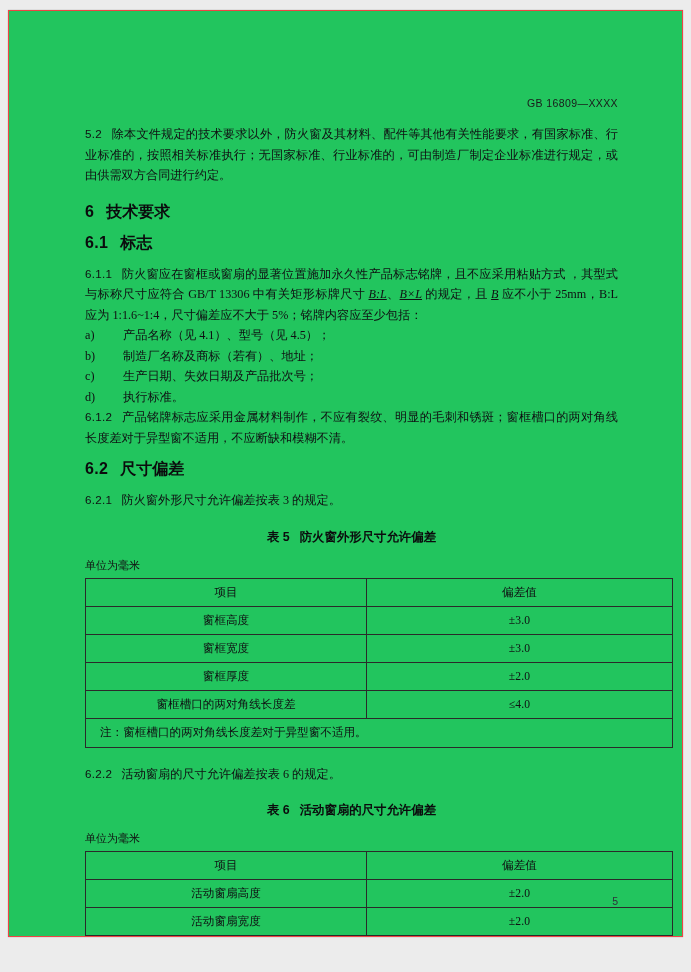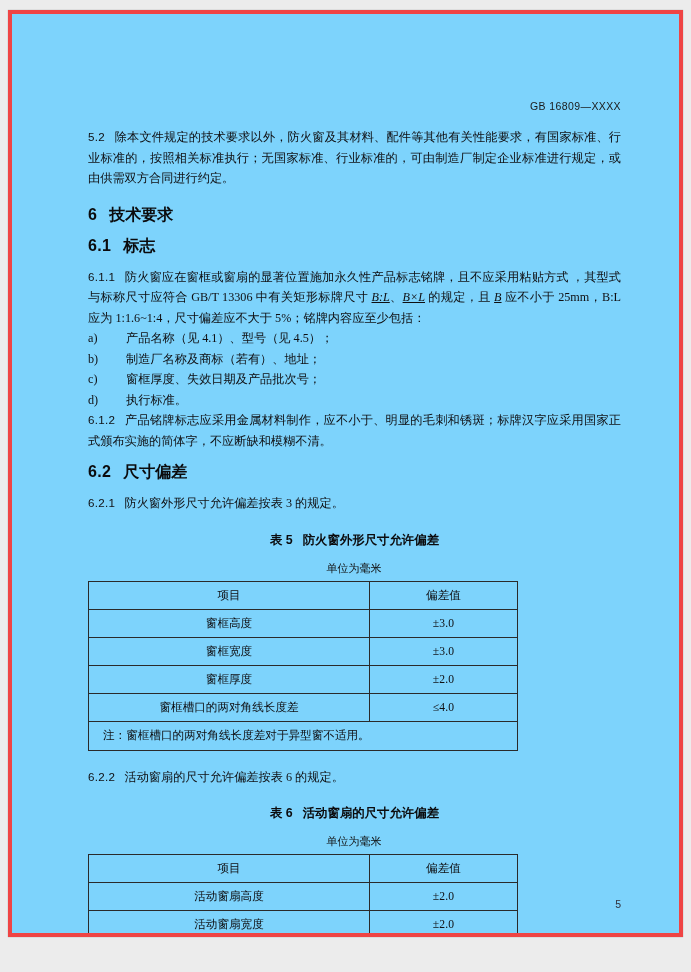--- a/index.html
+++ b/index.html
@@ -12,23 +12,23 @@
     background: #ececec;
     font-family: "Liberation Serif", "DejaVu Serif", serif;
     overflow: hidden;
   }
   .page {
     position: absolute;
     left: 8px;
     top: 10px;
     width: 675px;
     height: 927px;
-    background: #7dd3fc;
+    background: #22c55e;
     box-shadow: 0 0 1px rgba(0,0,0,0.35);
-    border: 4px solid #ef4444;
+    border: 1px solid #ef4444;
     box-sizing: border-box;
     overflow: hidden;
   }
   .content {
     position: absolute;
     left: 76px;
     top: 0;
     width: 533px;
   }
 
@@ -94,29 +94,29 @@
   .tbl-caption {
     text-align: center;
     font-weight: bold;
     font-size: 12.4px;
     line-height: 20px;
     color: #0b0b0d;
     font-family: "Liberation Sans", "DejaVu Sans", sans-serif;
   }
   .tbl-caption .cap-num { margin-right: 10px; }
   .unit-line {
-    text-align: center;
+    text-align: left;
     font-size: 11px;
     line-height: 17px;
     color: #111;
     padding-right: 1px;
   }
   table.std {
     border-collapse: collapse;
-    width: 430px;
+    width: 588px;
     table-layout: fixed;
   }
   table.std td {
     border: 1px solid #2a2a2a;
     height: 27px;
     font-size: 11.6px;
     color: #0f0f12;
     text-align: center;
     vertical-align: middle;
     padding: 0 4px;
@@ -163,25 +163,25 @@
 
     <div class="heading"><span class="h-num">6.1</span><span>标志</span></div>
 
     <div class="gap-m"></div>
 
     <p class="para"><span class="num">6.1.1</span>&nbsp;&nbsp;&nbsp;<span>防火窗应在窗框或窗扇的显著位置施加永久性产品标志铭牌，且不应采用粘贴方式 ，其型式与标称尺寸应符合 GB/T  13306 中有关矩形标牌尺寸 </span><span class="italic-var">B:L</span><span>、</span><span class="italic-var">B×L</span><span> 的规定，且 </span><span class="italic-var">B</span><span> 应不小于 25mm，B:L 应为 1:1.6~1:4，尺寸偏差应不大于 5%；铭牌内容应至少包括：</span></p>
 
     <ul class="list">
       <li><span class="marker">a)</span><span>产品名称（见 4.1）、型号（见 4.5）；</span></li>
       <li><span class="marker">b)</span><span>制造厂名称及商标（若有）、地址；</span></li>
-      <li><span class="marker">c)</span><span>窗框厚度、失效日期及产品批次号；</span></li>
+      <li><span class="marker">c)</span><span>生产日期、失效日期及产品批次号；</span></li>
       <li><span class="marker">d)</span><span>执行标准。</span></li>
     </ul>
 
-    <p class="para"><span class="num">6.1.2</span>&nbsp;&nbsp;&nbsp;<span>产品铭牌标志应采用金属材料制作，应不小于、明显的毛刺和锈斑；标牌汉字应采用国家正式颁布实施的简体字，不应断缺和模糊不清。</span></p>
+    <p class="para"><span class="num">6.1.2</span>&nbsp;&nbsp;&nbsp;<span>产品铭牌标志应采用金属材料制作，不应有裂纹、明显的毛刺和锈斑；窗框槽口的两对角线长度差对于异型窗不适用，不应断缺和模糊不清。</span></p>
 
     <div class="gap-m"></div>
 
     <div class="heading"><span class="h-num">6.2</span><span>尺寸偏差</span></div>
 
     <div class="gap-m"></div>
 
     <p class="para"><span class="num">6.2.1</span>&nbsp;&nbsp;&nbsp;<span>防火窗外形尺寸允许偏差按表 3 的规定。</span></p>
 
     <div class="gap-l"></div>

